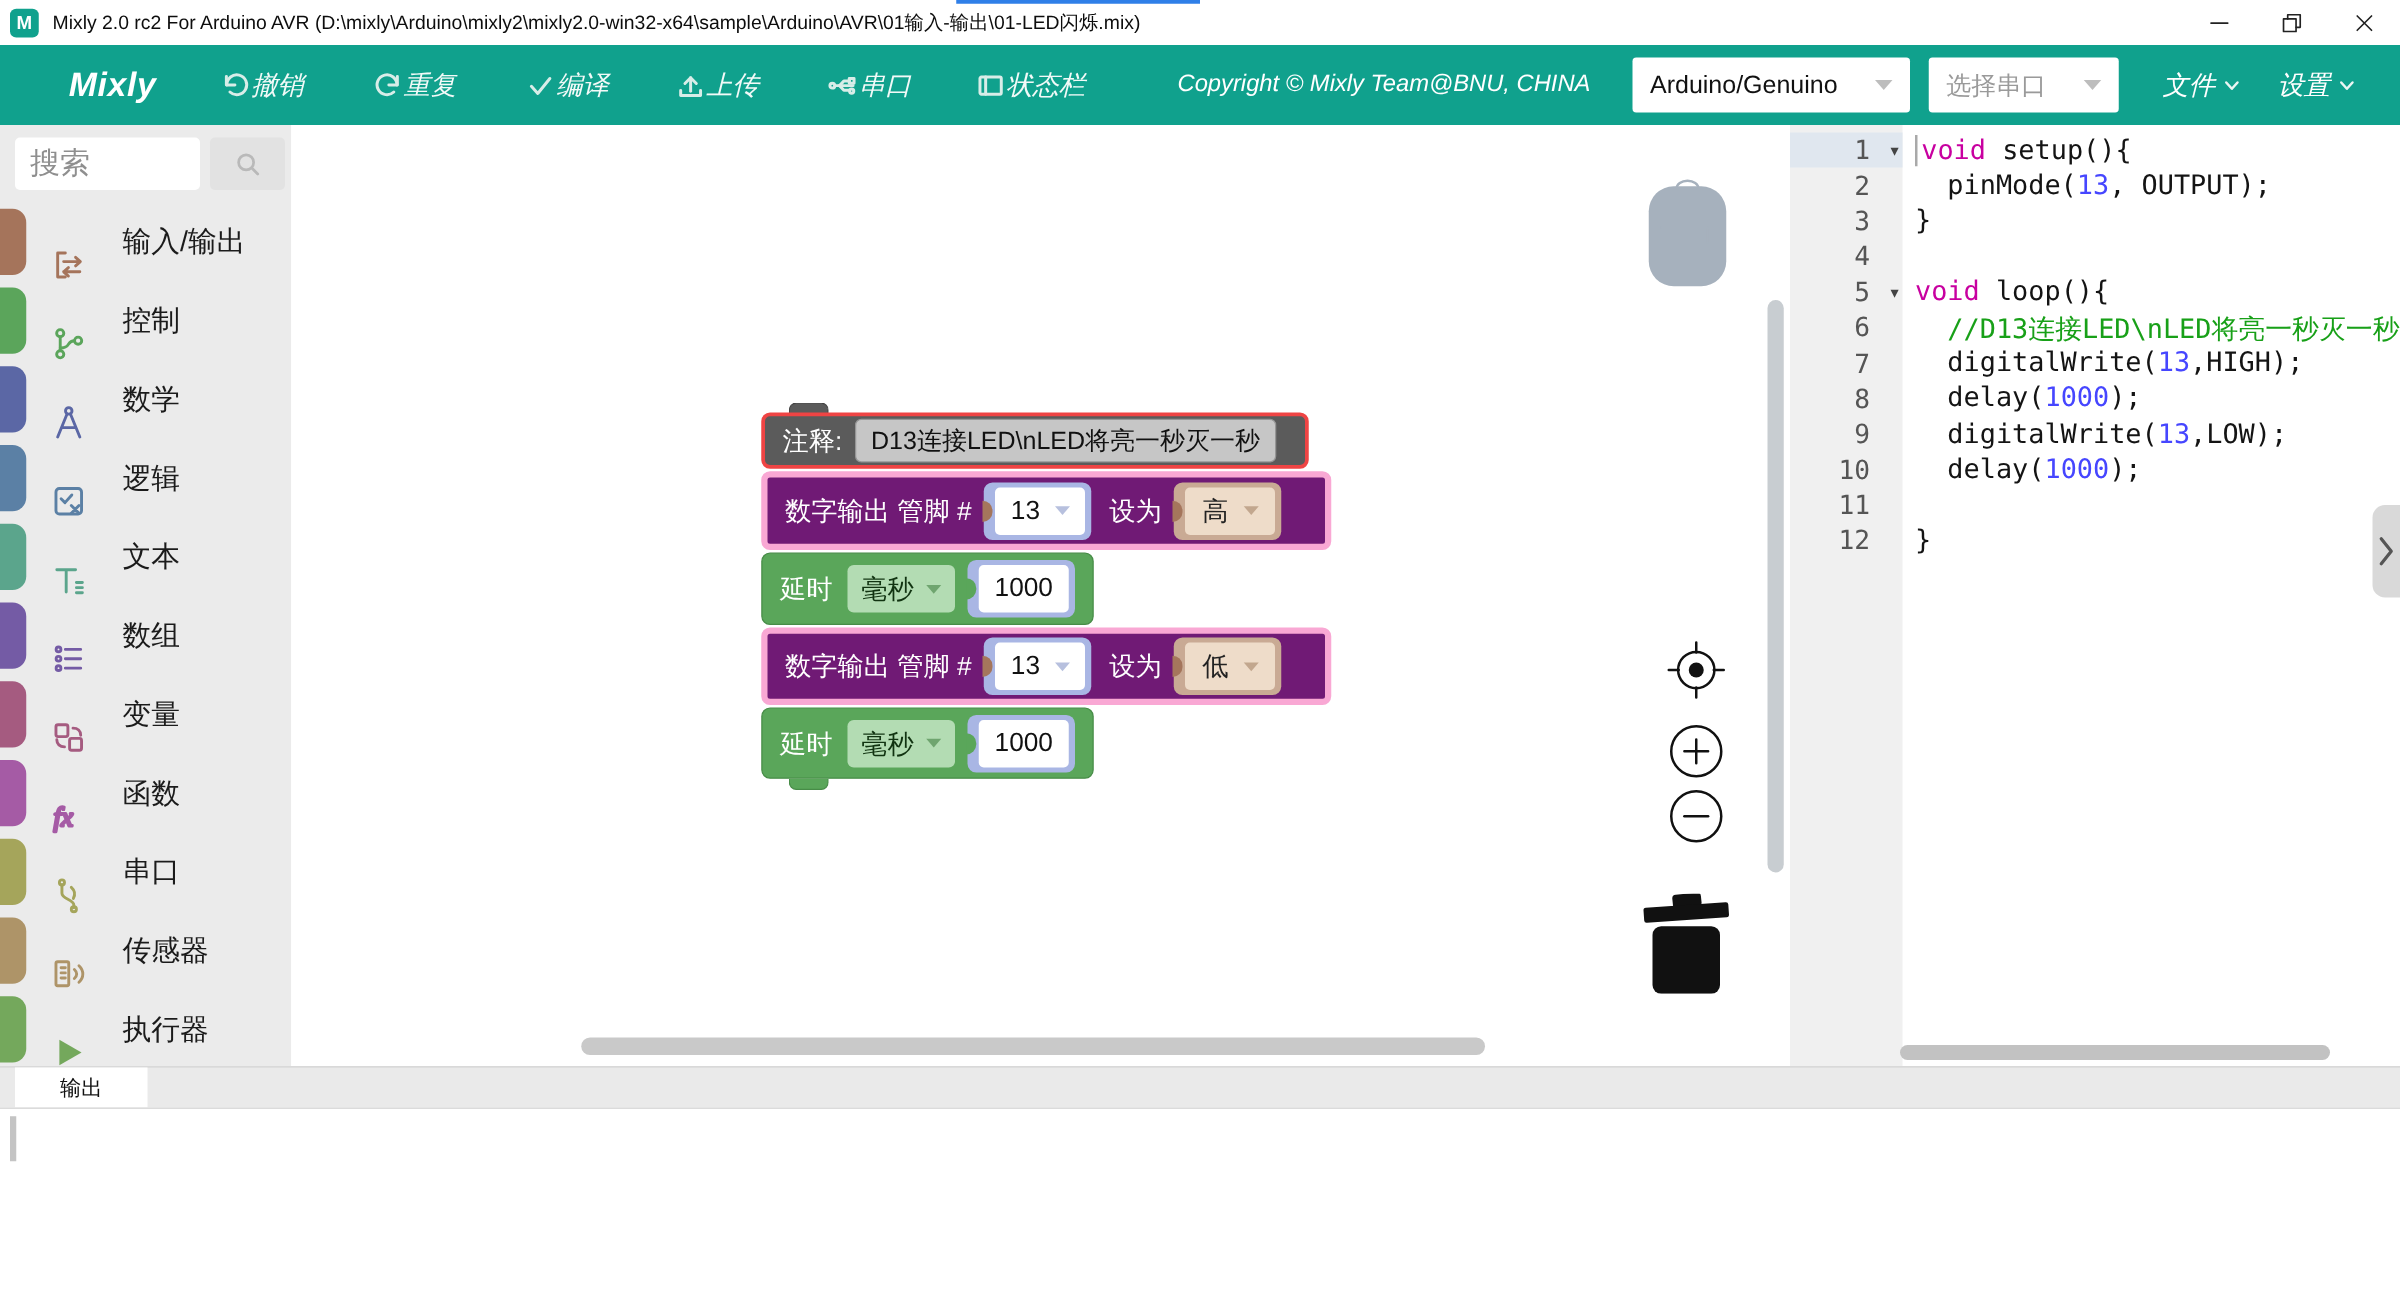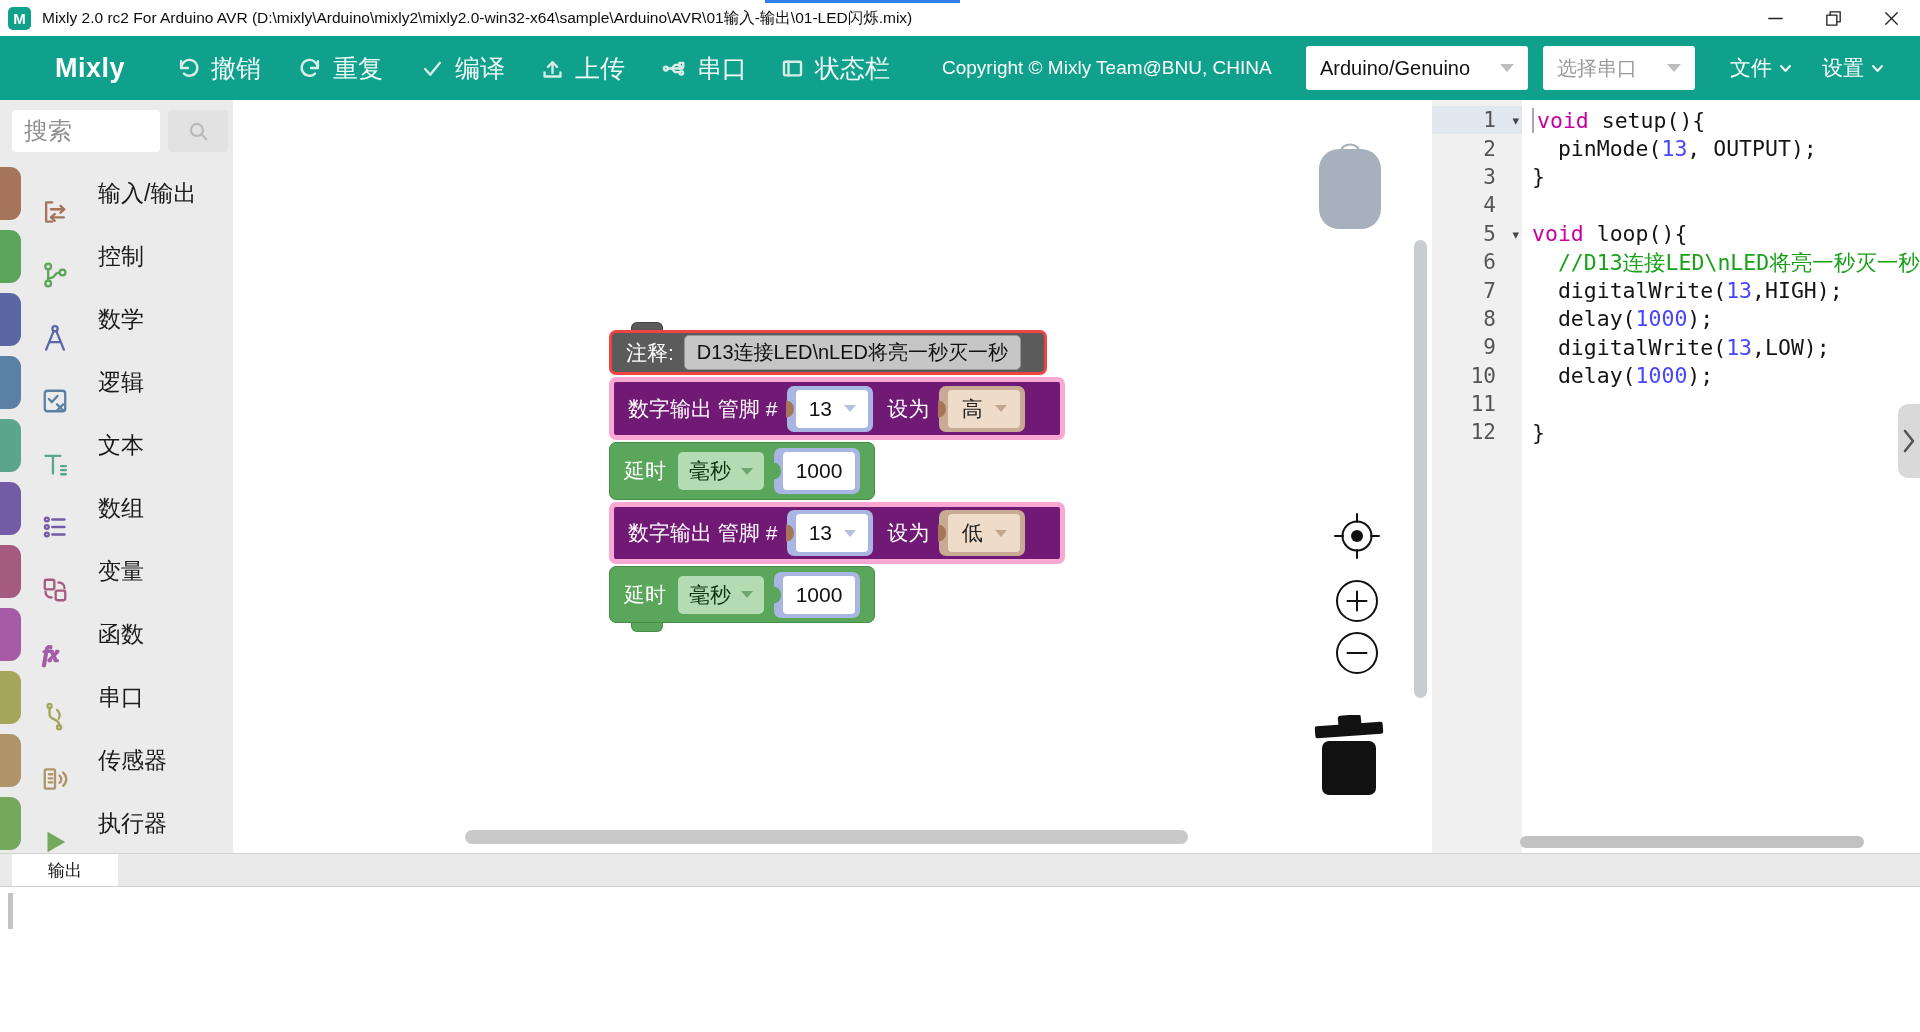--- a/index.html
+++ b/index.html
@@ -18,23 +18,23 @@
   .title-text{position:absolute;left:42px;top:0;height:36px;display:flex;align-items:center;
               font-size:15.5px;color:#0d0d0d;white-space:nowrap;}
   .win-controls{position:absolute;right:0;top:0;height:36px;display:flex;}
   .win-btn{width:58px;height:36px;display:flex;align-items:center;justify-content:center;color:#222;}
   .win-btn .icon{width:21px;height:21px;}
   .win-btn .icon svg *{stroke-width:1.4;}
   .blue-sliver{position:absolute;left:765px;top:0;width:195px;height:3px;background:#2f7fe8;}
 
   
   .toolbar{position:absolute;left:0;top:36px;width:100%;height:64px;background:#10A18D;color:#fff;}
-  .tb-abs{position:absolute;top:0;height:100%;display:flex;align-items:center;}
+  .tb-abs{position:absolute;top:0;height:100%;display:flex;align-items:center;font-style:italic;}
   .brand{left:55px;font-size:27px;font-weight:bold;letter-spacing:.5px;}
-  .tb-btn{gap:10px;font-size:25px;color:#f2faf8;cursor:default;}
+  .tb-btn{gap:0;font-size:21px;color:#f2faf8;cursor:default;}
   .tb-btn .icon{width:25px;height:25px;color:#d8edе8;color:#d8ede8;}
   .tb-btn .icon svg *{stroke-width:2.1;}
   .copyright{left:942px;font-size:19px;}
   .dd{background:#fff;border-radius:3px;top:10px;height:44px;display:flex;align-items:center;
       justify-content:space-between;padding:0 14px;box-sizing:border-box;position:absolute;}
   .dd-value{font-size:20px;color:#111;}
   .dd-value.muted{color:#9a9a9a;}
   .dd-tri{width:0;height:0;border-left:7px solid transparent;border-right:7px solid transparent;
           border-top:8px solid #bdbdbd;margin-left:14px;}
   .menu{gap:6px;font-size:21px;color:#fff;}

